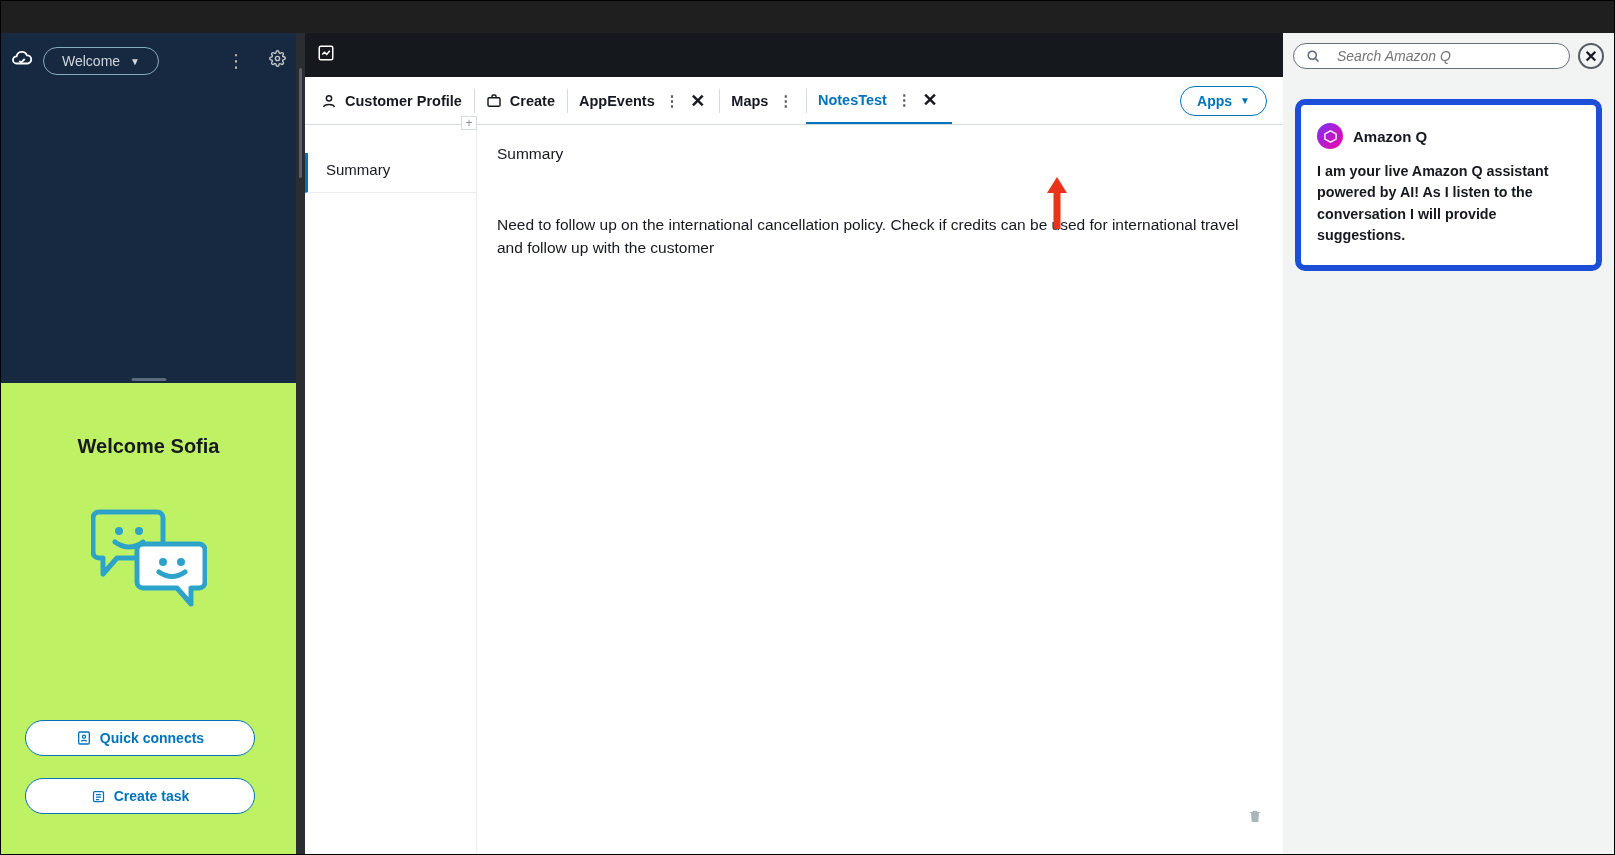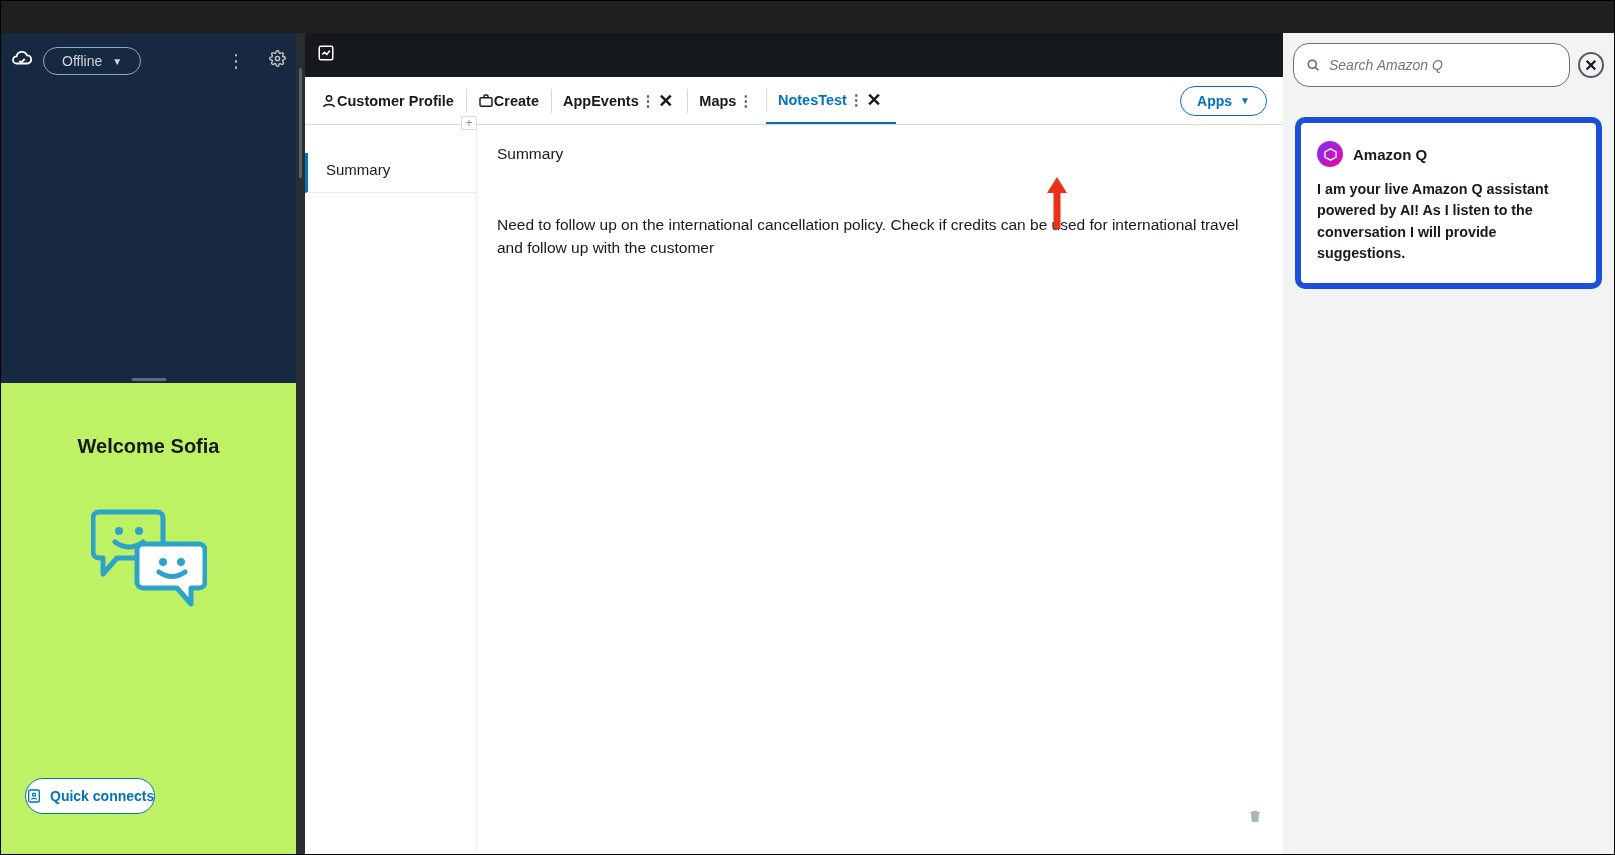--- a/index.html
+++ b/index.html
@@ -15,32 +15,32 @@
 .status-pill { border:1px solid #88aabf; border-radius:16px; color:#d1d5db; padding:5px 18px; font-size:14px; display:flex; align-items:center; gap:10px; cursor:pointer;}
 .status-pill .caret { font-size:10px;}
 .header-right { margin-left:auto; display:flex; gap:24px; color:#c5c5c5;}
 .header-right .icon { cursor:pointer; font-size:18px;}
 .drag-handle { position:absolute; bottom:0; left:50%; transform:translateX(-50%); width:35px; height:3px; background:#5a6b80; border-radius:2px; margin-bottom:2px;}
 
 .left-bottom { flex:1; background:#bef264; display:flex; flex-direction:column; align-items:center; padding-top:52px;}
 .welcome { font-size:20px; font-weight:700; color:#16191f;}
 .chat-illus { margin-top:46px; }
 
-.action-buttons { margin-top:auto; width:100%; padding:0 41px 40px 24px; display:flex; flex-direction:row; gap:22px;}
+.action-buttons { margin-top:auto; width:100%; padding:0 41px 40px 24px; display:flex; flex-direction:column; gap:22px;}
 .act-btn { border:1px solid #0073bb; color:#0073bb; background:#fff; border-radius:20px; height:36px; font-weight:700; font-size:14px; cursor:pointer; display:flex; align-items:center; justify-content:center; gap:8px;}
 .act-btn svg { }
 
 .divider-v { width:9px; background:#2a2e33; height:100%; position:relative;}
 .divider-v .grip { position:absolute; top:35px; left:3px; width:3px; height:110px; background:#5b6066; border-radius:2px;}
 .main-topbar { height:44px; background:#15181d; display:flex; align-items:center; padding:0 12px;}
 .chart-icon { width:18px; height:18px; color:#fff; cursor:pointer;}
 
 .main-body { flex:1; background:#fff; position:relative; display:flex; flex-direction:column;}
 .tabs-row { height:48px; display:flex; align-items:center; border-bottom:1px solid #d5dbdb; padding:0 4px;}
-.tab { display:flex; align-items:center; padding:0 12px; height:100%; font-size:14.5px; color:#16191f; font-weight:700; cursor:pointer; position:relative;}
+.tab { display:flex; align-items:center; gap:8px; padding:0 12px; height:100%; font-size:14.5px; color:#16191f; font-weight:700; cursor:pointer; position:relative;}
 .tab.sep::after { content:""; position:absolute; right:-1px; top:12px; height:24px; width:1px; background:#d5dbdb;}
 .tab .kebab { color:#545b64; font-weight:900; letter-spacing:-1px; cursor:pointer; padding:0 2px;}
 .tab .close-x { font-size:18px; font-weight:900; cursor:pointer; padding:0 2px; color:#16191f;}
 .tab.active { color:#0073bb; border-bottom:2.5px solid #0073bb;justify-content:flex-end;}
 .apps-btn { margin-left:auto; border:1px solid #0073bb; color:#0073bb; background:#fff; border-radius:18px; height:30px; font-weight:700; font-size:14px; padding:0 16px; cursor:pointer; display:flex; align-items:center; gap:8px;}
 .apps-btn .caret { font-size:10px;}
 
 .content-row { flex:1; display:flex; }
 .side-tabs { width:172px; border-right:1px solid #eaeded; padding-top:4px; position:relative;}
 .add-tab { position:absolute; top:-9px; right:-1px; width:16px; height:14px; border:1px solid #d5dbdb; display:flex; align-items:center; justify-content:center; color:#879196; font-size:12px; cursor:pointer; background:#fff;}
@@ -49,21 +49,21 @@
 .side-tab-item.sep-bottom { border-bottom:1px solid #eaeded; padding-bottom:6px; height:40px;}
 
 .note-area { flex:1; padding:20px; display:flex; flex-direction:column; position:relative;}
 .note-title { font-size:15.5px; color:#16191f; }
 .note-body { margin-top:50px; padding:0 0px; font-size:15.5px; line-height:1.5; color:#16191f;}
 .trash-icon { position:absolute; right:20px; bottom:24px; color:#aab7b8; font-size:18px; cursor:pointer;}
 .red-arrow { position:absolute; left:50%; transform:translateX(164px); top:48px; pointer-events:none;}
 .red-arrow svg { display:block;}
 .assist-panel { width:331px; min-width:331px; height:100%; background:#f2f3f3; display:flex; flex-direction:column;}
 .assist-header { padding:10px 10px 8px 10px; display:flex; align-items:center; gap:8px;}
-.search-field { flex:1; display:flex; align-items:center; gap:8px; border:1px solid #687078; border-radius:16px; background:#fff; height:44px; padding:0 12px;}
+.search-field { flex:1; display:flex; align-items:center; gap:16px; border:1px solid #687078; border-radius:16px; background:#fff; height:26px; padding:0 12px;}
 .search-field input { border:0; outline:0; flex:1; font-size:14px; font-style:italic; color:#5f6b7a;}
 .search-field svg { color:#5f6b7a; width:15px; height:15px;}
 .close-circle { width:26px; height:26px; border:2px solid #545b64; border-radius:50%; display:flex; align-items:center; justify-content:center; color:#16191f; cursor:pointer; font-size:16px; font-weight:900;}
 
 .q-card { margin:22px 12px 0 12px; border:6px solid #1d4ed8; border-radius:10px; background:#fff; padding:18px 16px;}
 .q-card-header { display:flex; align-items:center; gap:10px; font-weight:700; font-size:15px; color:#16191f;}
 .q-logo { width:26px; height:26px; border-radius:50%; background: linear-gradient(135deg,#7b2ff7,#f107a3); display:flex; align-items:center; justify-content:center;}
 .q-logo svg { width:15px; height:15px; color:#fff;}
 .q-card-body { margin-top:12px; font-size:14.3px; line-height:1.5; color:#16191f;font-weight:bold;}
 
@@ -83,21 +83,21 @@
   <div class="left-panel">
     <div class="left-top">
       <div class="lp-header">
         <span>
           <svg class="cloud-icon" viewBox="0 0 24 20" fill="none" stroke="currentColor" stroke-width="2">
               <path d="M6 15a4 4 0 0 1 0-8 6 6 0 0 1 11.5-1A4.5 4.5 0 0 1 18 15H6z"></path>
               <path d="M9 12l2 2 4-4"></path>
             </svg>
         </span>
         <div class="status-pill">
-          <span>Offline</span>
+          <span>Welcome</span>
           <span class="caret">▼</span>
         </div>
         <div class="header-right">
           <span class="icon">⋮</span>
           <span class="icon">
             <svg width="17" height="17" viewBox="0 0 24 24" fill="none" stroke="currentColor" stroke-width="2">
                 <circle cx="12" cy="12" r="3"></circle>
                 <path d="M19.4 15a1.7 1.7 0 0 0 .34 1.87l.06.06a2 2 0 1 1-2.83 2.83l-.06-.06a1.7 1.7 0 0 0-1.87-.34 1.7 1.7 0 0 0-1 1.56V21a2 2 0 0 1-4 0v-.09a1.7 1.7 0 0 0-1-1.56 1.7 1.7 0 0 0-1.87.34l-.06.06A2 2 0 1 1 4.22 16.9l.06-.06A1.7 1.7 0 0 0 4.62 15a1.7 1.7 0 0 0-1.56-1H3a2 2 0 0 1 0-4h.09A1.7 1.7 0 0 0 4.65 9a1.7 1.7 0 0 0-.34-1.87l-.06-.06A2 2 0 1 1 7.08 4.24l.06.06A1.7 1.7 0 0 0 9 4.64a1.7 1.7 0 0 0 1-1.56V3a2 2 0 0 1 4 0v.09a1.7 1.7 0 0 0 1 1.56 1.7 1.7 0 0 0 1.87-.34l.06-.06a2 2 0 1 1 2.83 2.83l-.06.06A1.7 1.7 0 0 0 19.36 9c.14.34.46.58.84.62H21a2 2 0 0 1 0 4h-.09a1.7 1.7 0 0 0-1.51 1z"></path>
               </svg>
           </span>
@@ -127,20 +127,27 @@
 
       <div class="action-buttons">
         <button class="act-btn">
           <svg class="user-icon" viewBox="0 0 24 24" fill="none" stroke="currentColor" stroke-width="2">
               <rect x="4" y="3" width="16" height="18" rx="2"></rect>
               <circle cx="12" cy="10" r="2.3"></circle>
               <path d="M8 17c1-2 7-2 8 0"></path>
             </svg>
           <span>Quick connects</span>
         </button>
+        <button class="act-btn">
+          <svg width="15" height="15" viewBox="0 0 24 24" fill="none" stroke="currentColor" stroke-width="2">
+              <rect x="4" y="4" width="16" height="16" rx="2"></rect>
+              <path d="M8 9h8M8 13h8M8 17h5"></path>
+            </svg>
+          <span>Create task</span>
+        </button>
       </div>
     </div>
   </div>
 
   <div class="divider-v">
       <div class="grip"></div>
     </div>
 
   <div class="main-column">
     <div class="main-topbar">

